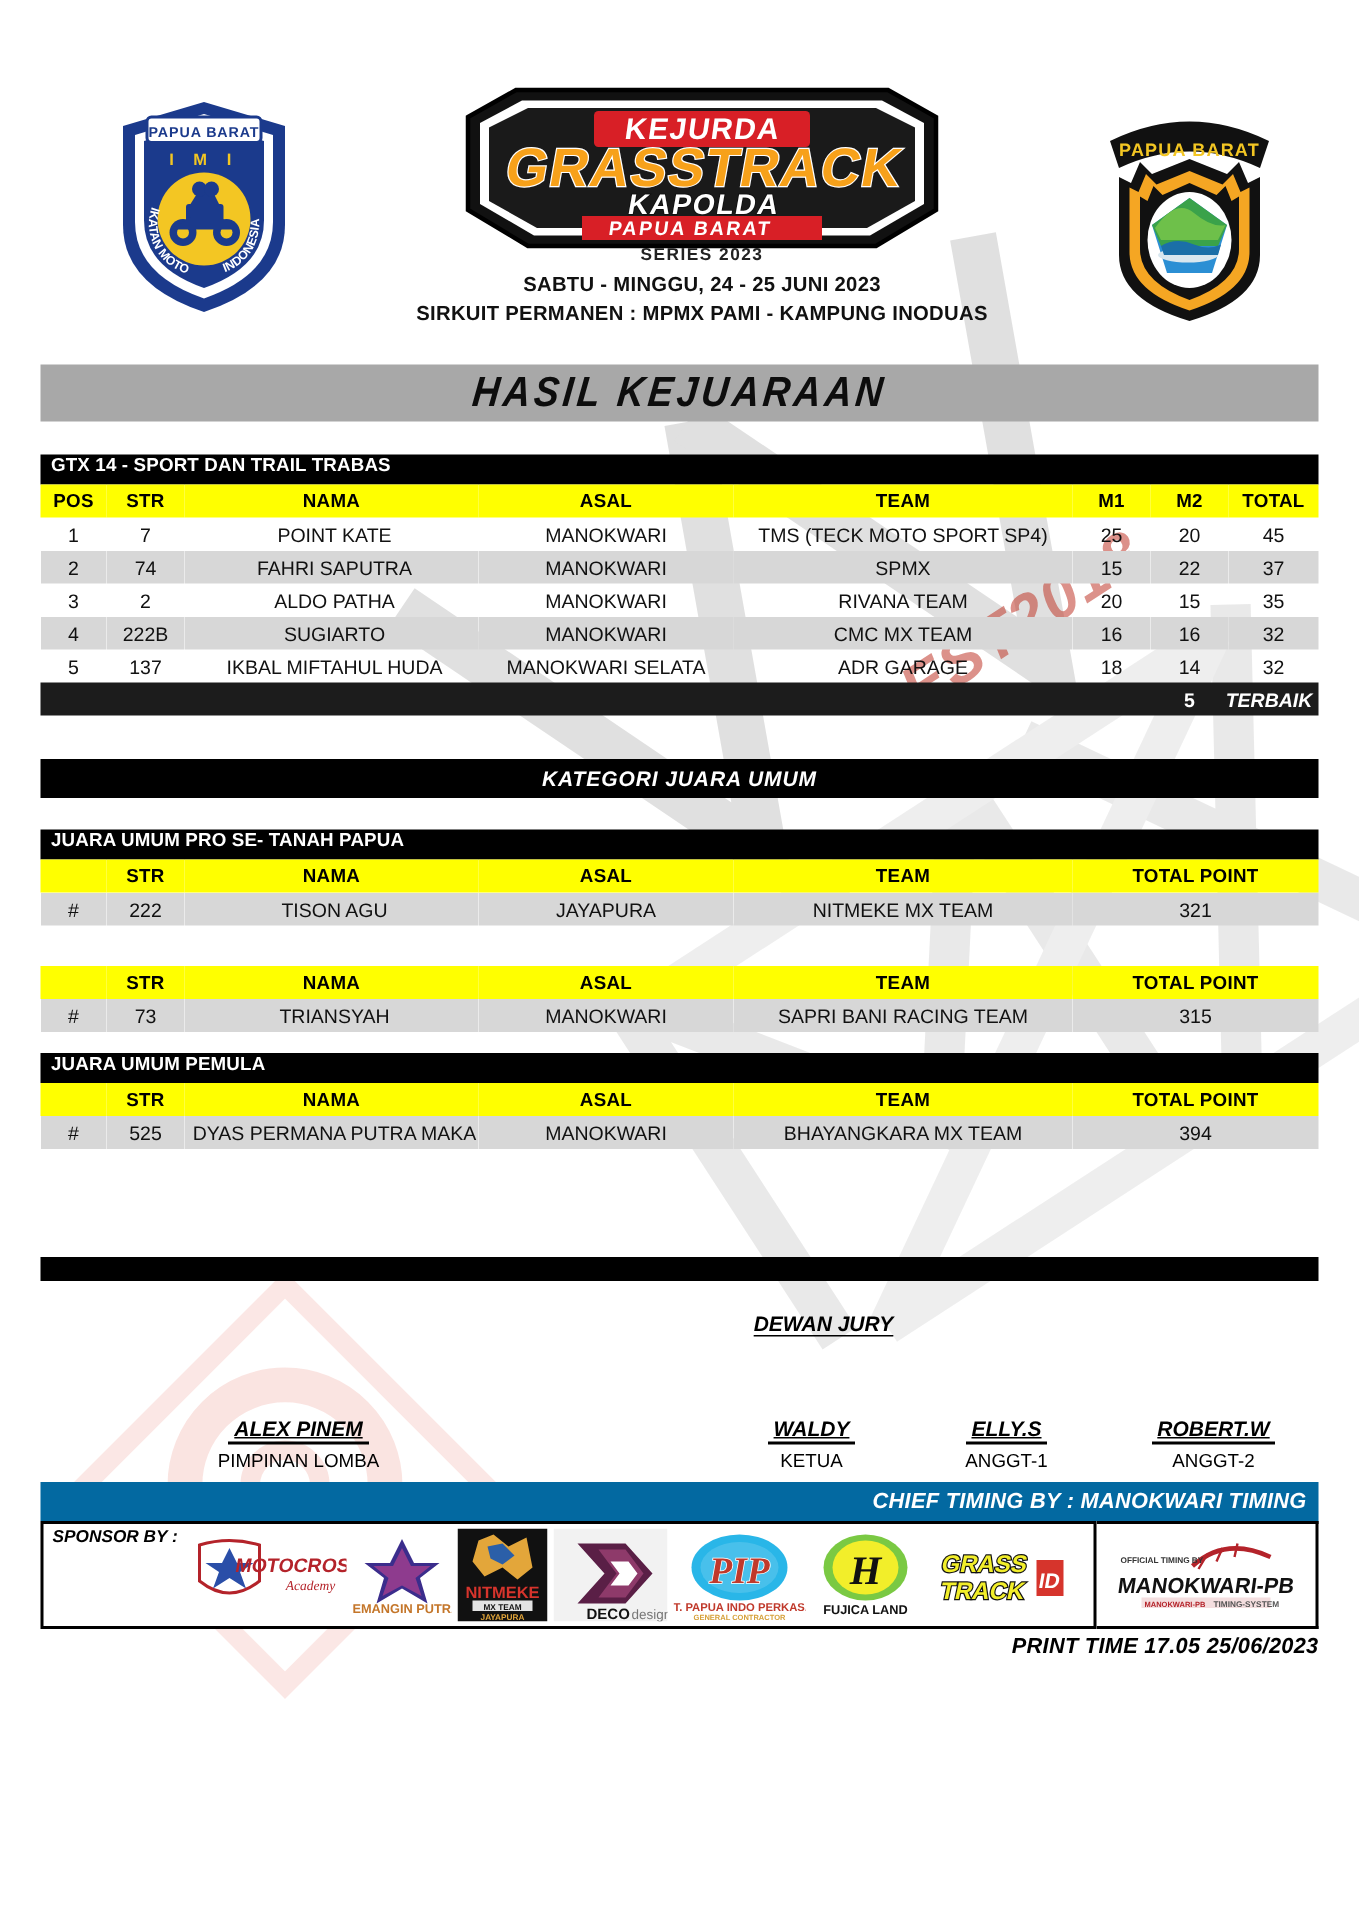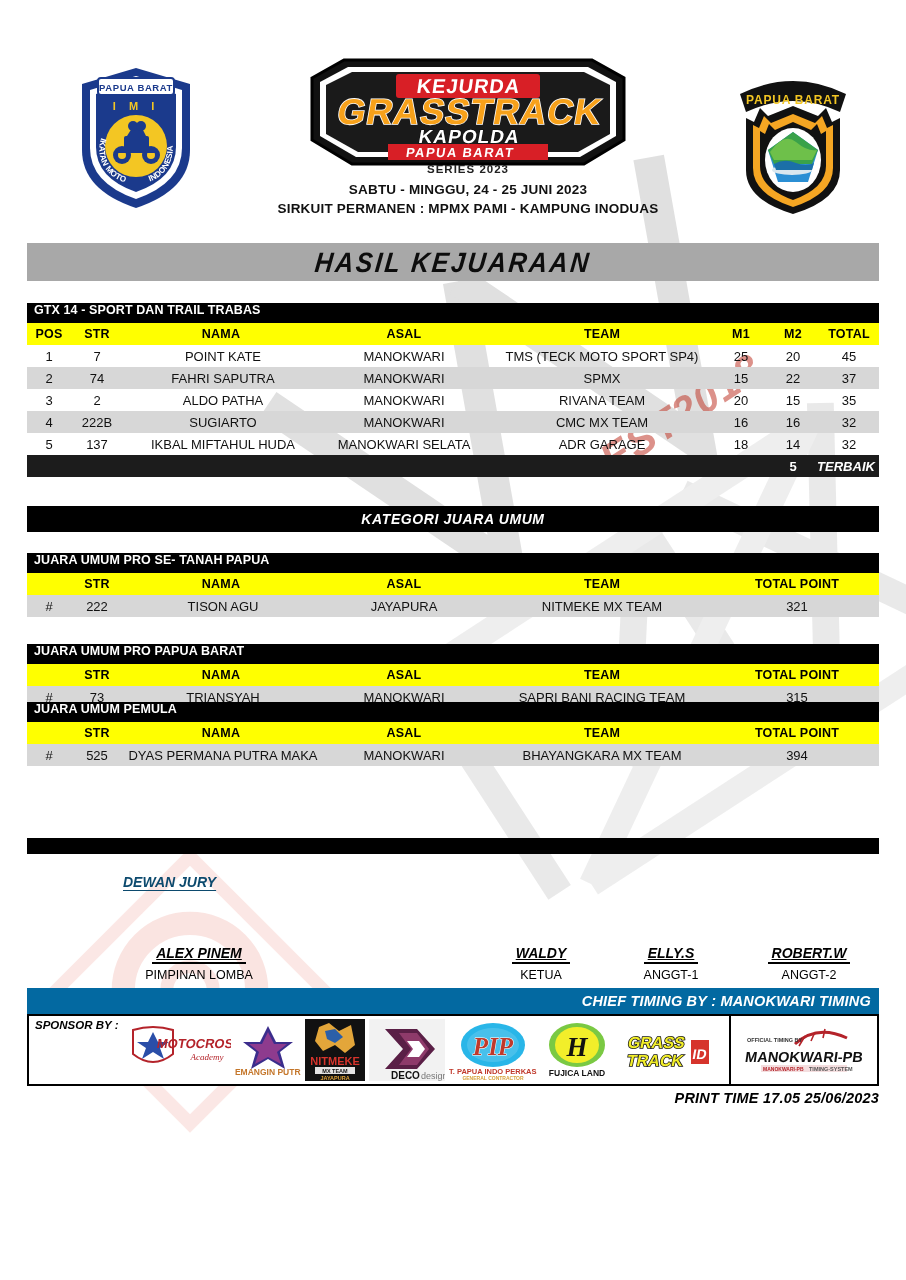--- a/index.html
+++ b/index.html
@@ -90,22 +90,22 @@
     font: bold italic 14px "Liberation Sans", sans-serif;
     color:#fff; letter-spacing:.6px;
   }
 
   
   .rule { position:absolute; left:27px; width:852px; background:#000; }
 
   
   .jury-wrap { position:absolute; left:27px; top:862px; width:852px; height:140px; }
   .dewan {
-    position:absolute; left:0; right:0; top:12px; text-align:left;
-    font: bold italic 14px "Liberation Sans", sans-serif; color:#0c4a6e;
+    position:absolute; left:0; right:0; top:12px; text-align:center;
+    font: bold italic 14px "Liberation Sans", sans-serif; color:#000000;
     text-decoration:underline; text-underline-offset:3px;
   }
   .dewan-inner { position:relative; left:96px; }
   .sig { position:absolute; text-align:center; }
   .sig .nm {
     font: bold italic 14px "Liberation Sans", sans-serif; color:#000;
     border-bottom:2px solid #000; display:inline-block; padding:0 4px 1px;text-decoration:underline;
   }
   .sig .rl { font: 12.5px "Liberation Sans", sans-serif; color:#000000; margin-top:4px; }
   .sig-lomba { left:82px; top:82px; width:180px; }
@@ -358,21 +358,20 @@
             <td class="l">TISON AGU</td>
             <td>JAYAPURA</td>
             <td>NITMEKE MX TEAM</td>
             <td class="b">321</td>
           </tr>
         </tbody>
       </table>
     </div>
 
     <div class="blk" style="top:644px;">
-      <div class="blk-title">JUARA UMUM PRO PAPUA BARAT</div>
       <table class="rt">
         <colgroup>
           <col style="width:44px">
             <col style="width:52px">
             <col style="width:196px">
           <col style="width:170px">
             <col style="width:226px">
             <col style="width:164px">
         </colgroup>
         <thead>

